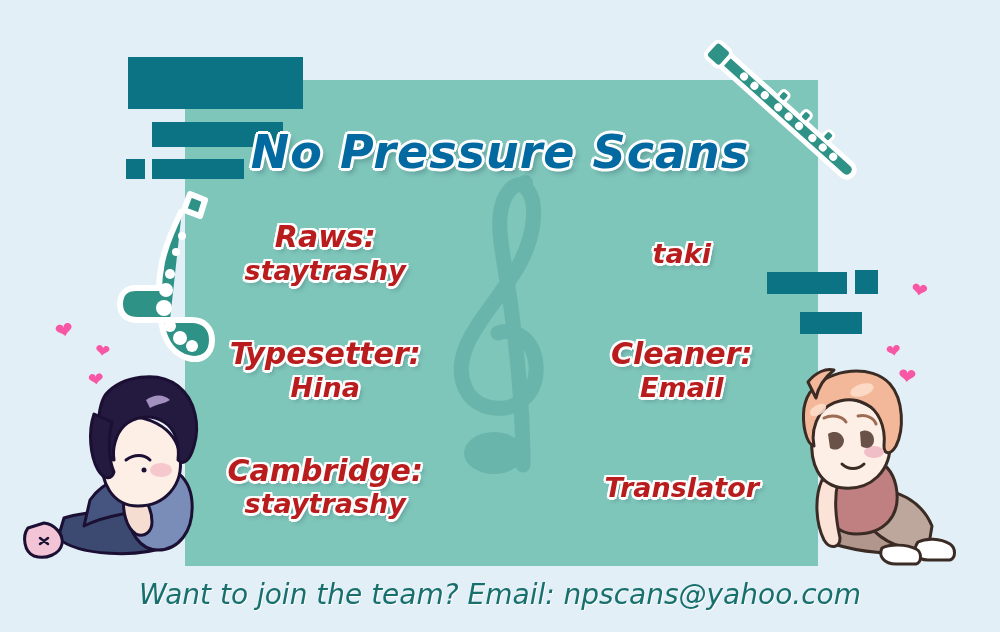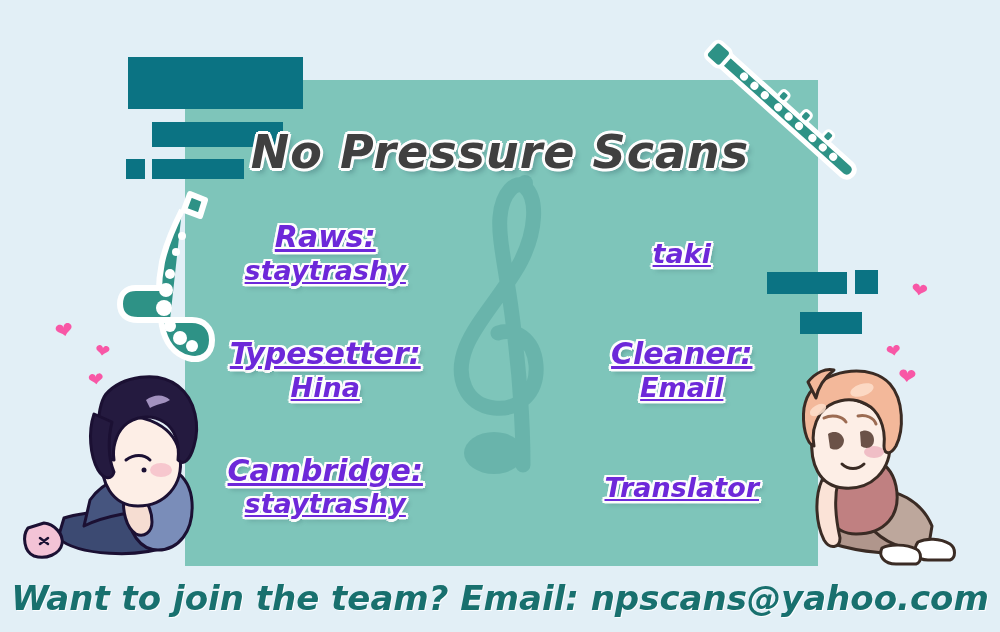--- a/index.html
+++ b/index.html
@@ -77,21 +77,21 @@
     position: absolute;
     left: 0;
     top: 125px;
     width: 1000px;
     text-align: center;
     font-family: "DejaVu Sans", sans-serif;
     font-size: 46px;
     font-weight: bold;
     font-style: italic;
     letter-spacing: 1px;
-    color: #404040;
+    color: #0369a1;
     text-shadow:
       -2px -2px 0 #fdfdfd,  2px -2px 0 #fdfdfd,
       -2px  2px 0 #fdfdfd,  2px  2px 0 #fdfdfd,
       -3px  0   0 #fdfdfd,  3px  0   0 #fdfdfd,
        0   -3px 0 #fdfdfd,  0    3px 0 #fdfdfd,
        4px  5px 5px rgba(40,80,90,.32);
     white-space: nowrap;
   }
 
   
@@ -114,47 +114,46 @@
     align-items: center;
     justify-content: center;
     text-align: center;
     line-height: 1.12;
   }
   .credit-role,
   .credit-name {
     font-family: "DejaVu Sans", sans-serif;
     font-weight: bold;
     font-style: italic;
-    color: #6d28d9;
+    color: #b91c1c;
     white-space: nowrap;
     text-shadow:
       -2px -2px 0 #fdfdfd,  2px -2px 0 #fdfdfd,
       -2px  2px 0 #fdfdfd,  2px  2px 0 #fdfdfd,
       -2.5px 0  0 #fdfdfd,  2.5px 0  0 #fdfdfd,
        0  -2.5px 0 #fdfdfd, 0   2.5px 0 #fdfdfd,
        3px  4px 4px rgba(30,70,75,.28);
-    text-decoration: underline;
   }
   .credit-role { font-size: 30px; }
   .credit-name { font-size: 27px; margin-top: 2px; }
 
   
   .col-left  { padding-right: 36px; }
   .col-right { padding-left: 44px; }
 
   
   .footer {
     position: absolute;
     left: 0;
     top: 578px;
     width: 1000px;
     text-align: center;
     font-family: "DejaVu Sans", sans-serif;
-    font-size: 34px;
-    font-weight: bold;
+    font-size: 28px;
+    font-weight: normal;
     font-style: italic;
     color: #18706e;
     text-shadow: 1px 1px 0 rgba(255,255,255,.85);
     white-space: nowrap;
   }
 
   
   .heart {
     position: absolute;
     color: #f857a6;

